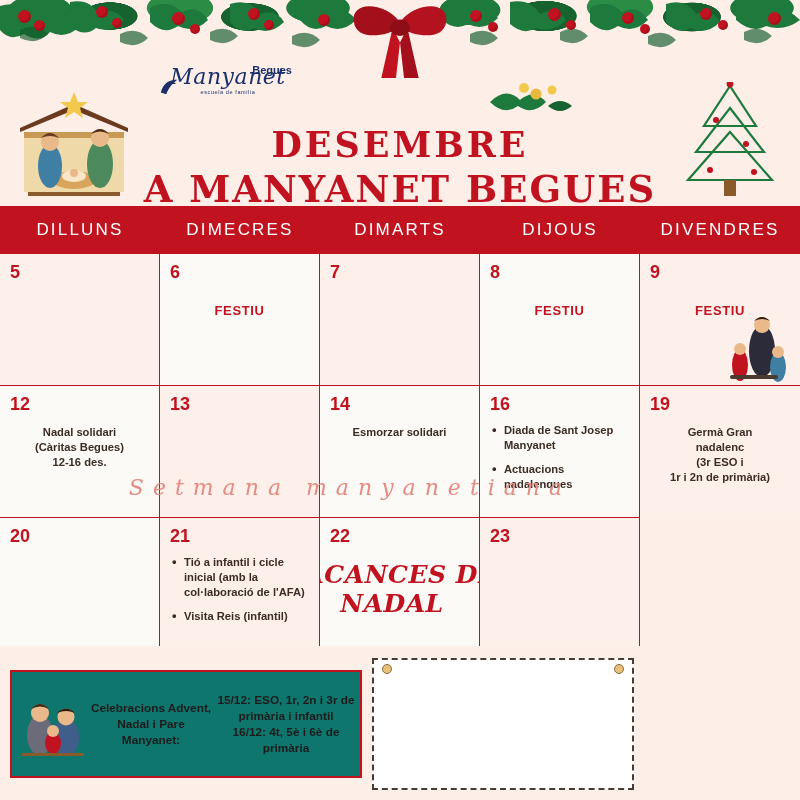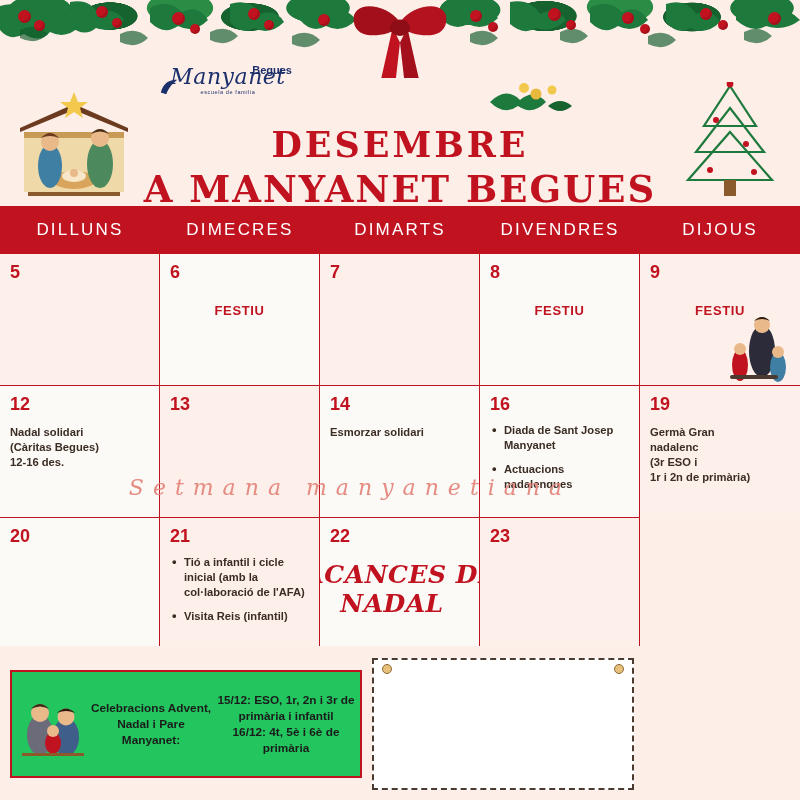--- a/index.html
+++ b/index.html
@@ -159,21 +159,21 @@
     line-height: 15px;
   }
   .festiu {
     margin-top: 22px;
     text-align: center;
     color: #c1121f;
     font-weight: bold;
     font-size: 13px;
     letter-spacing: .6px;
   }
-  .centered { text-align: left; }
+  .centered { text-align: center; }
   .bullets { margin: 10px 0 0 0; padding: 0; list-style: none; }
   .bullets li {
     position: relative;
     padding-left: 14px;
     margin-bottom: 9px;
     font-size: 11.2px;
     font-weight: bold;
     color: #3b2c24;
     line-height: 15px;
   }
@@ -220,21 +220,21 @@
     position: absolute;
     top: 648px; left: 0;
     width: 800px; height: 152px;
     background: #fdeee8;
   }
   .box-left {
     position: absolute;
     left: 10px; top: 22px;
     width: 352px; height: 108px;
     border: 2.5px solid #c1121f;
-    background: #22c55e;
+    background: #0f766e;
     display: flex;
     align-items: center;
   }
   .box-left .illo { width: 74px; height: 66px; flex: 0 0 74px; margin-left: 4px; }
   .box-left .txt1 {
     flex: 0 0 122px;
     font-size: 11.8px;
     font-weight: bold;
     color: #1b1b1b;
     text-align: center;
@@ -390,22 +390,22 @@
   <circle cx="36" cy="8" r="5" fill="#f2c94c"></circle>
   <circle cx="48" cy="14" r="5.5" fill="#e8b93c"></circle>
   <circle cx="64" cy="10" r="4.5" fill="#f2c94c"></circle>
   <path d="M60 26 q12 -10 24 0 q-12 10 -24 0 z" fill="#16632f"></path>
 </svg>
 
 <div class="weekdays">
   <div class="weekday">DILLUNS</div>
   <div class="weekday">DIMECRES</div>
   <div class="weekday">DIMARTS</div>
+  <div class="weekday">DIJOUS</div>
   <div class="weekday">DIVENDRES</div>
-  <div class="weekday">DIJOUS</div>
 </div>
 
 <div class="grid">
 
   <div class="cell odd">
     <div class="daynum">5</div>
   </div>
   <div class="cell even">
     <div class="daynum">6</div>
     <div class="festiu">FESTIU</div>

